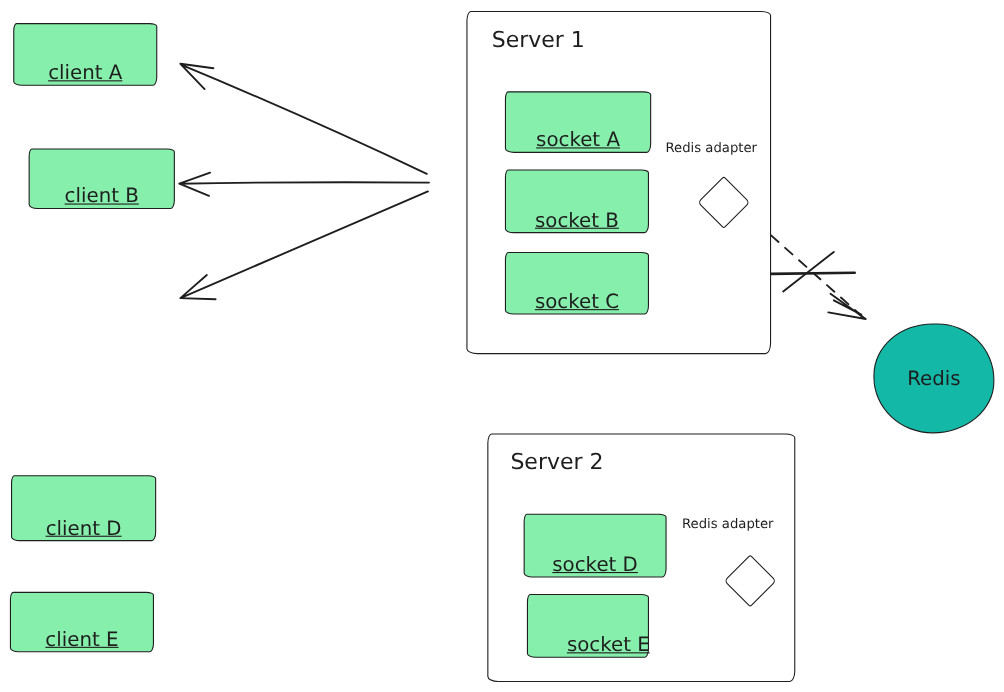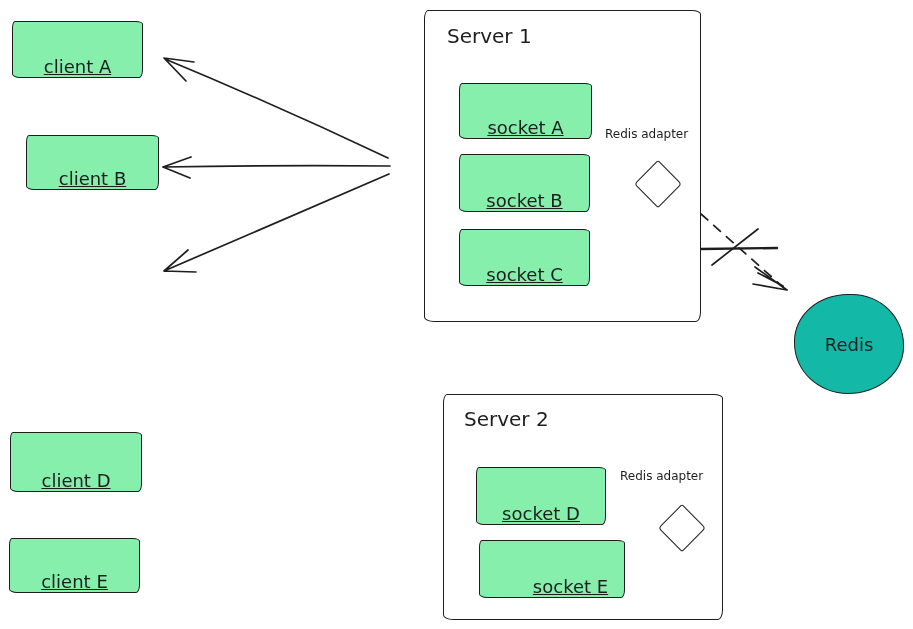--- a/index.html
+++ b/index.html
@@ -137,21 +137,21 @@
     </div>
     <div class="adapter-label" style="left:180px; top:116px;">Redis adapter</div>
     <div class="diamond" style="left:216px; top:156px;"></div>
   </div>
 
   <div class="server" style="left:402px; top:394px; width:280px; height:226px;margin-left:41px;">
     <div class="server-title" style="left:20px; top:12px;">Server 2</div>
     <div class="box" style="left:32px; top:72px; width:130px; height:58px;">
       <span>socket D</span>
     </div>
-    <div class="box" style="left:35px; top:145px; width:146px; height:58px;padding-left:37px;">
+    <div class="box" style="left:35px; top:145px; width:111px; height:58px;padding-left:37px;">
       <span>socket E</span>
     </div>
     <div class="adapter-label" style="left:176px; top:74px;">Redis adapter</div>
     <div class="diamond" style="left:221px; top:116px;"></div>
   </div>
 
   <div class="redis-circle">
     <span>Redis</span>
   </div>
 

